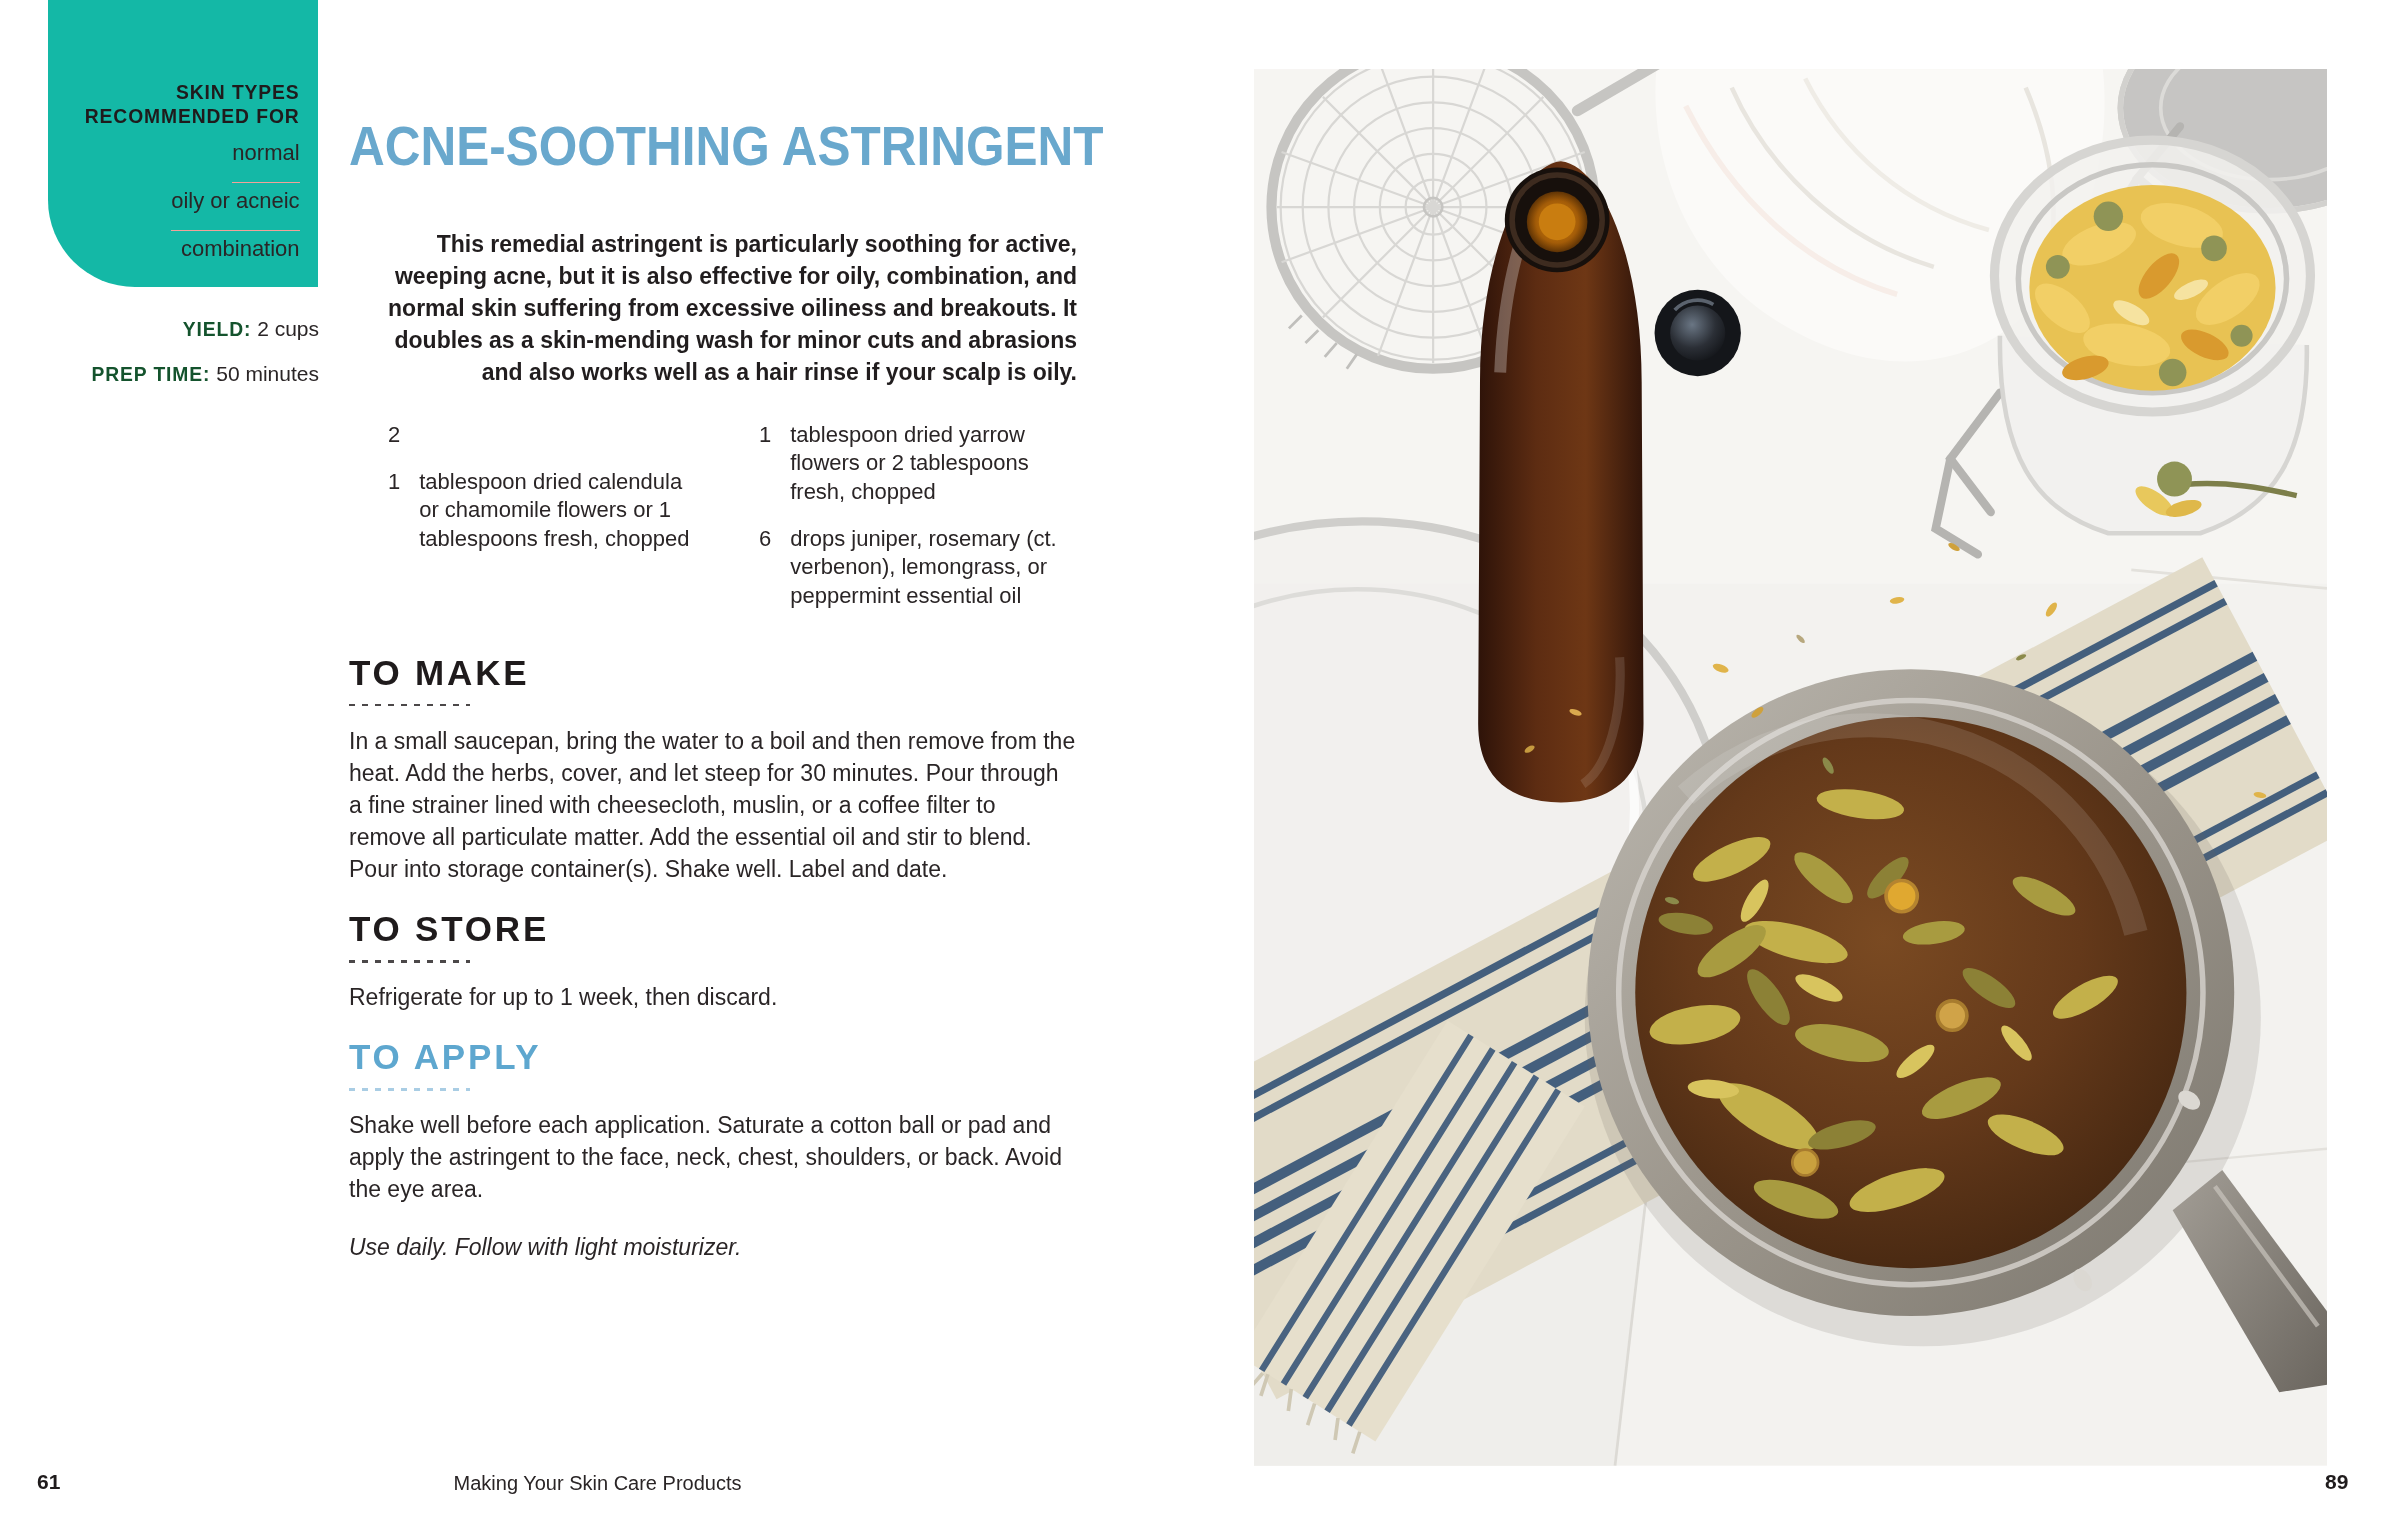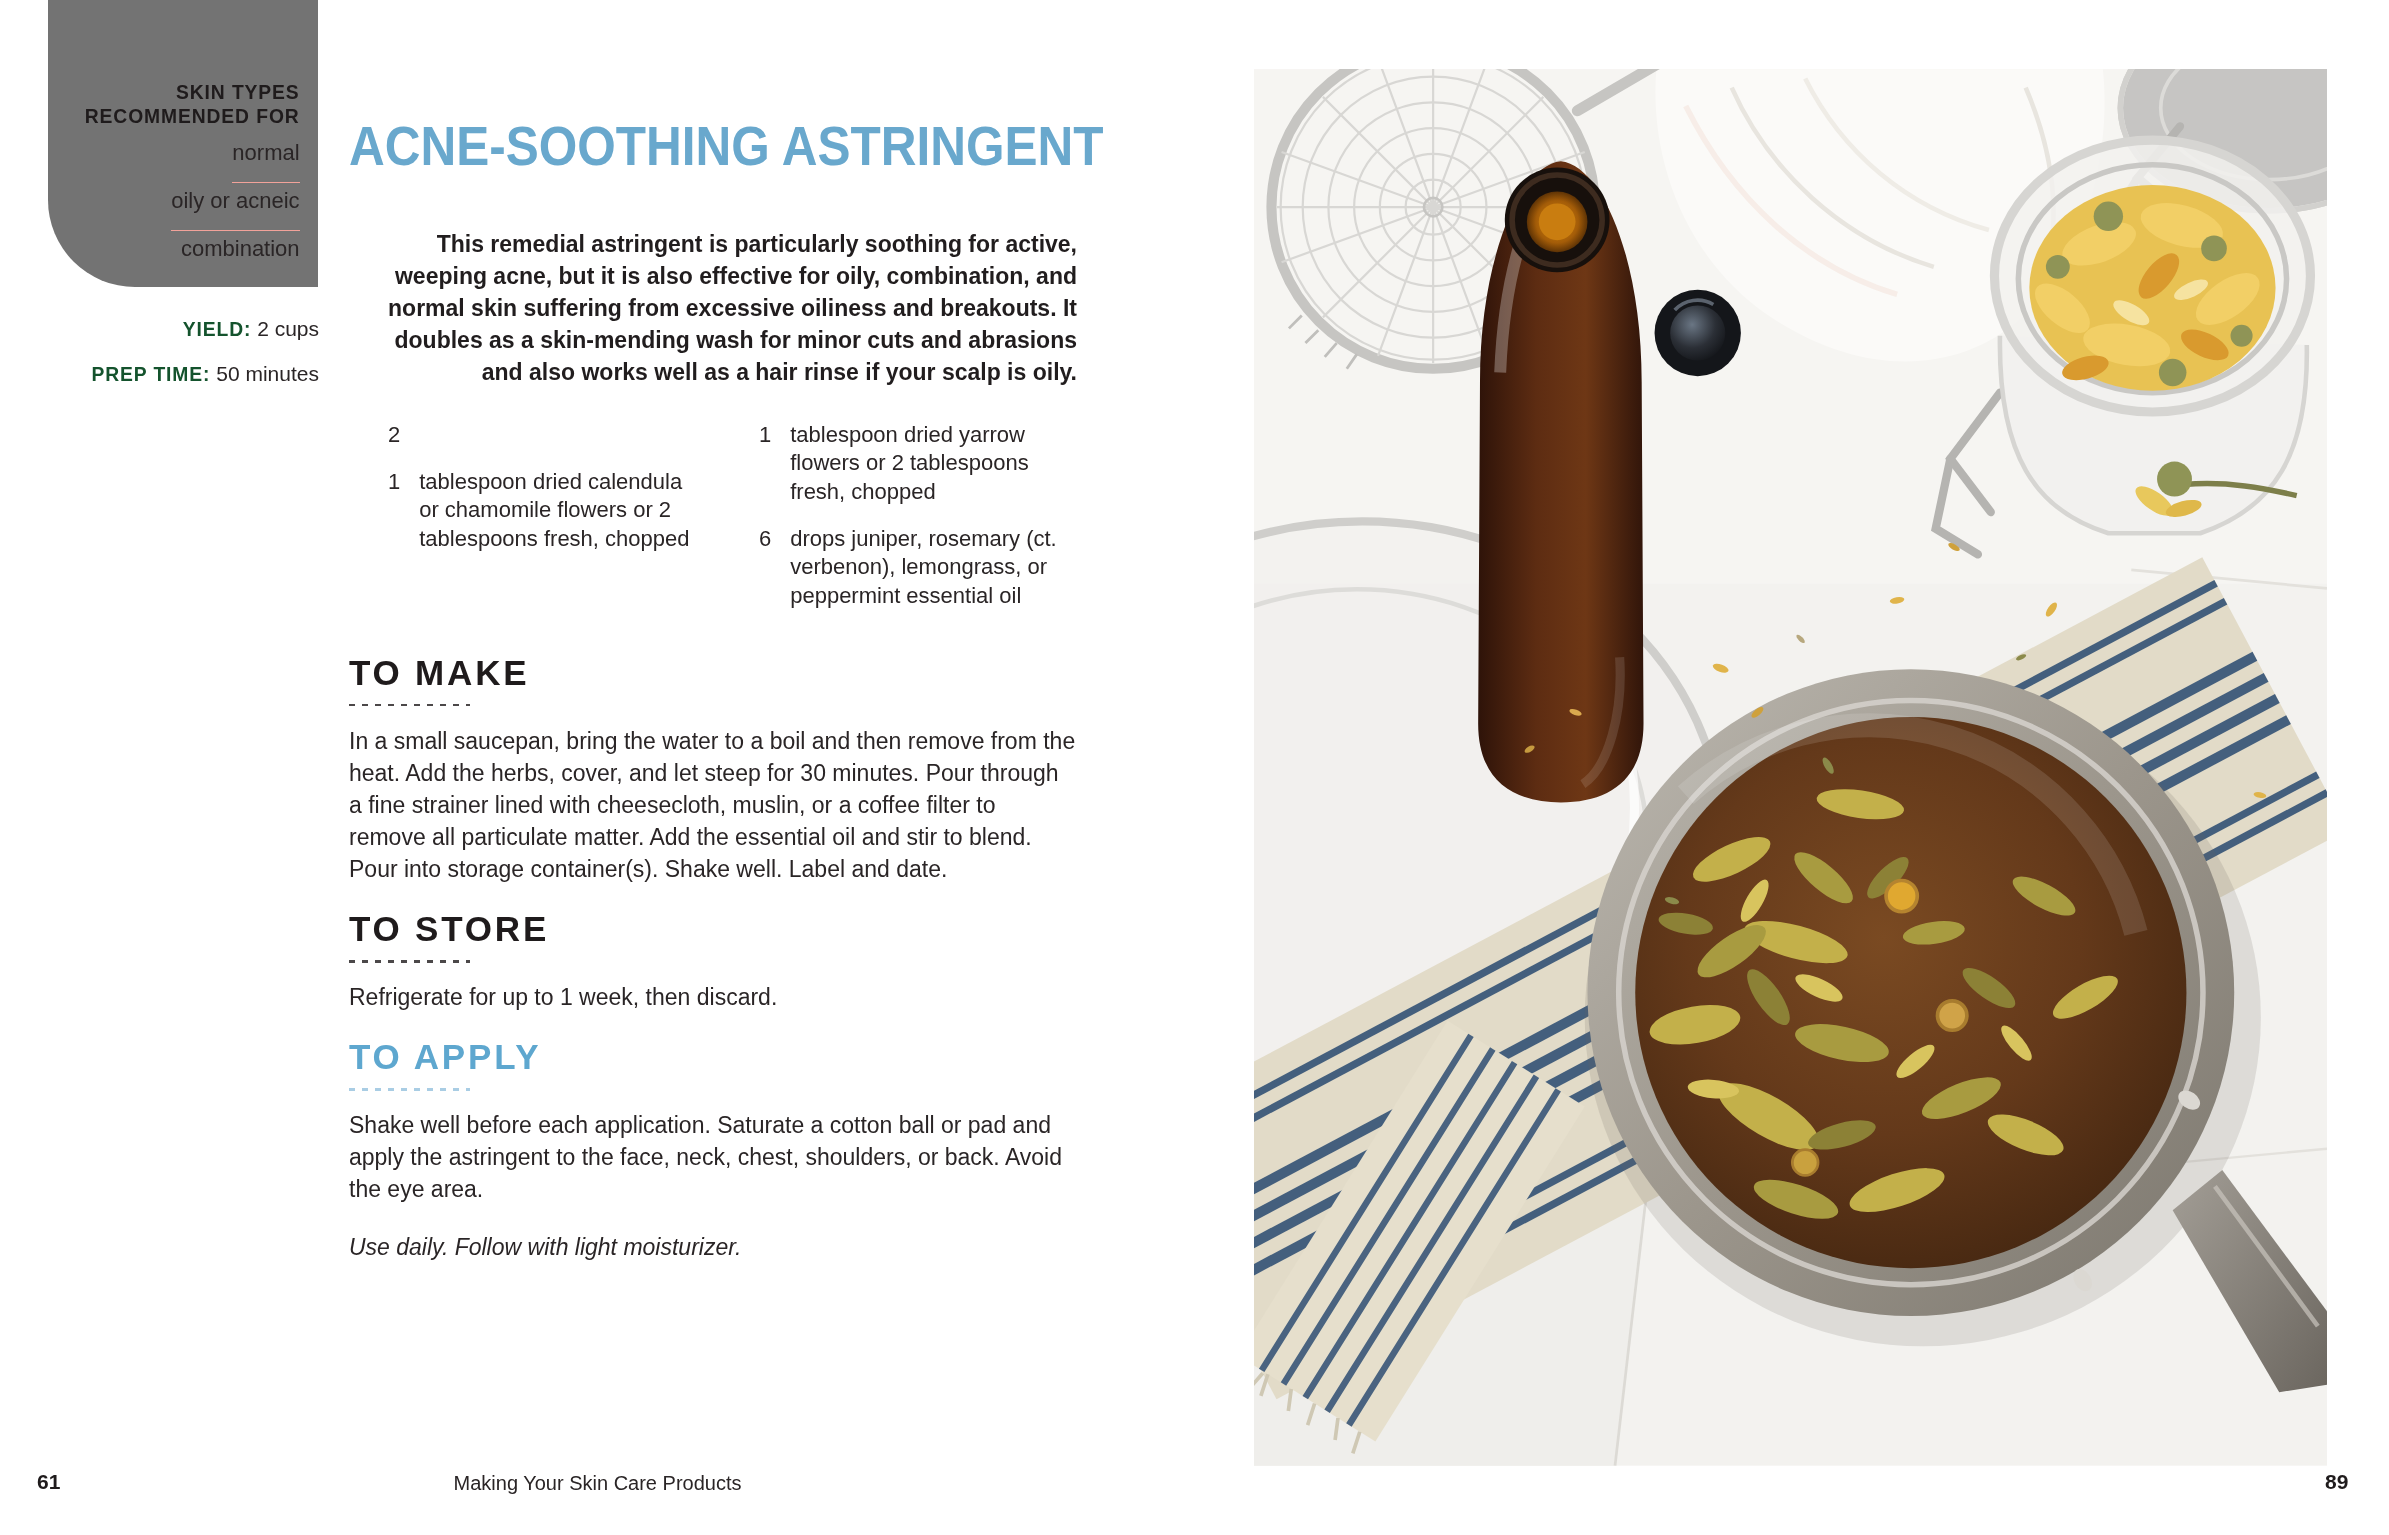--- a/index.html
+++ b/index.html
@@ -1,21 +1,21 @@
 <!DOCTYPE html>
 <html style="font-size:14.7px"><head>
 <meta charset="utf-8">
 <style>
   html,body{margin:0;padding:0;background:#ffffff;}
   body{width:2389px;height:1536px;position:relative;overflow:hidden;
        font-family:"Liberation Sans", sans-serif;color:#242021;}
 
   
   .skin-box{position:absolute;left:48px;top:0;width:270px;height:287px;
-    background:#737373;border-radius:0 0 0 87px;box-sizing:border-box;
+    background:#14b8a6;border-radius:0 0 0 87px;box-sizing:border-box;
     padding:81px 18.4px 0 0;text-align:right;}
   .skin-box .lbl{font-weight:700;font-size:19.3px;letter-spacing:0.9px;line-height:24px;color:#1f1b1c;}
   .skin-box .types{margin-top:5.5px;font-size:22px;line-height:36px;color:#2a2526;}
   .skin-box .types .u{display:inline-block;border-bottom:1.8px solid #f2a29a;padding-bottom:11px;}
 
   
   .meta{position:absolute;right:2070px;top:307px;text-align:right;white-space:nowrap;
         font-size:21px;line-height:44px;color:#2a2526;}
   .meta .lab{font-weight:700;font-size:19.3px;letter-spacing:0.9px;color:#14532d;}
 
@@ -83,21 +83,21 @@
   <h1><span class="squeeze">ACNE-SOOTHING ASTRINGENT</span></h1>
   <p class="intro">This remedial astringent is particularly soothing for active, weeping acne, but it is also effective for oily, combination, and normal skin suffering from excessive oiliness and breakouts. It doubles as a skin-mending wash for minor cuts and abrasions and also works well as a hair rinse if your scalp is oily.</p>
 
   <div class="ingredients">
     <ul class="ing-col c1">
       <li class="ing">
         <span class="qty">2</span>
       </li>
       <li class="ing">
         <span class="qty">1</span>
-        <span>tablespoon dried calendula or chamomile flowers or 2 tablespoons fresh, chopped</span>
+        <span>tablespoon dried calendula or chamomile flowers or 1 tablespoons fresh, chopped</span>
       </li>
     </ul>
     <ul class="ing-col c2">
       <li class="ing">
         <span class="qty">1</span>
         <span>tablespoon dried yarrow flowers or 2 tablespoons fresh, chopped</span>
       </li>
       <li class="ing">
         <span class="qty">6</span>
         <span>drops juniper, rosemary (ct. verbenon), lemongrass, or peppermint essential oil</span>

